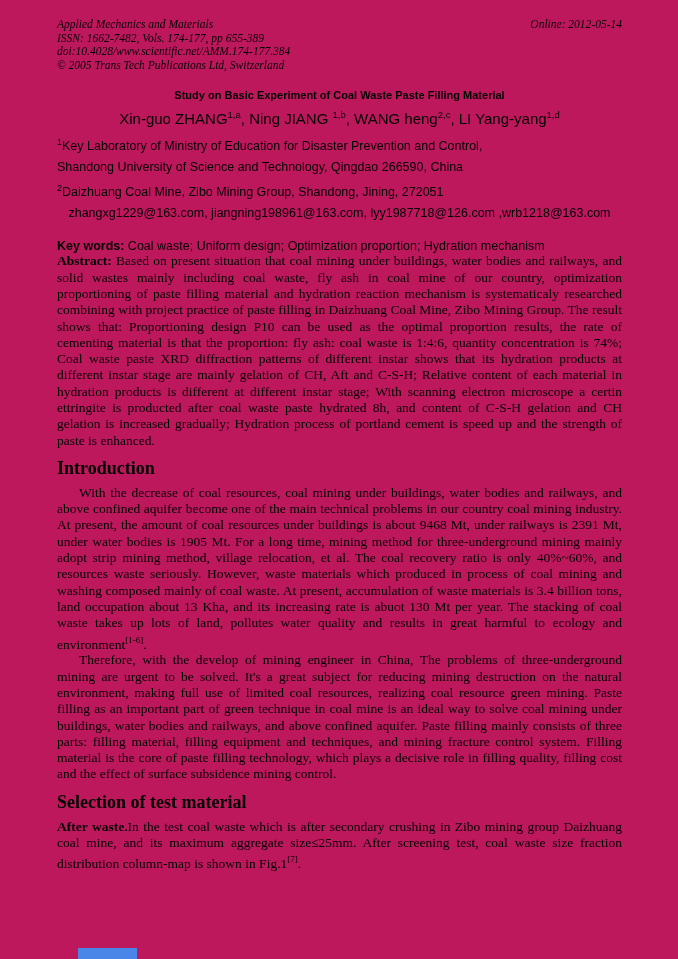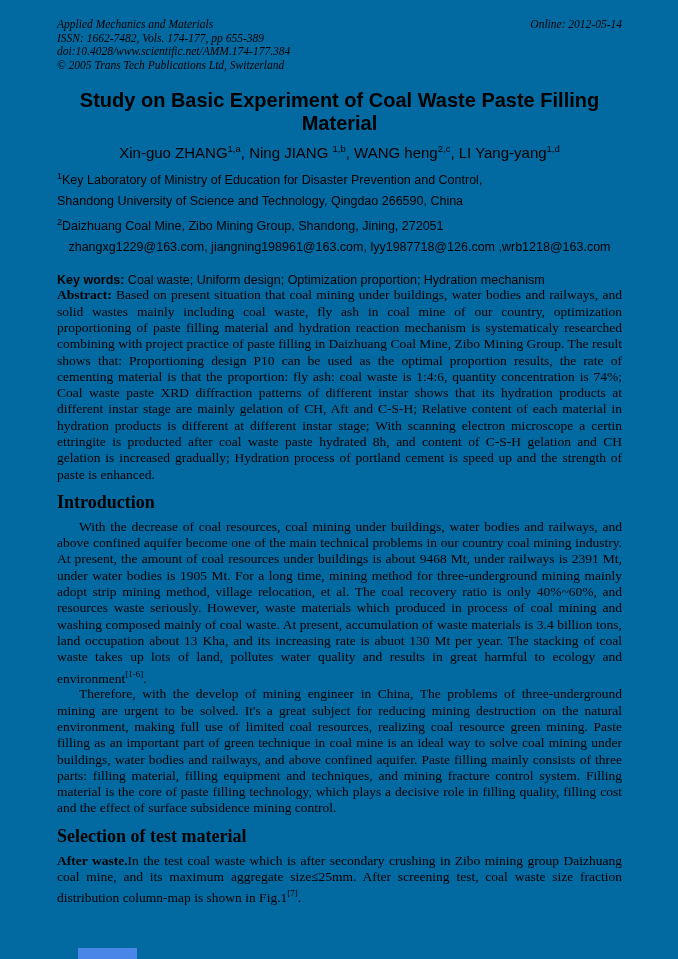--- a/index.html
+++ b/index.html
@@ -2,39 +2,39 @@
 <html><head>
 <meta charset="utf-8">
 <style>
   * { box-sizing: border-box; }
   html, body { margin: 0; padding: 0; }
   body { background: #ffffff; }
   .page {
     position: relative;
     width: 678px;
     height: 959px;
-    background: #0369a1;
+    background: #be185d;
     overflow: hidden;
     color: #000;
     font-family: "Liberation Serif", serif;
   }
   .content { padding: 18px 56px 0 57px; }
 
   .hdr {
     font-family: "Liberation Serif", serif;
     font-style: italic;
     font-size: 11.5px;
     line-height: 13.5px;
     color: #000;
   }
   .hdr-row { display: flex; justify-content: space-between; }
 
   .title {
     font-family: "Liberation Sans", sans-serif;
-    font-size: 20px;
+    font-size: 11px;
     font-weight: 700;
     text-align: center;
     margin: 17px 0 0 0;
   }
   .authors {
     font-family: Liberation Sans, sans-serif;
     font-size: 15px;
     text-align: center;
     margin-top: 8px;
     white-space: nowrap;

